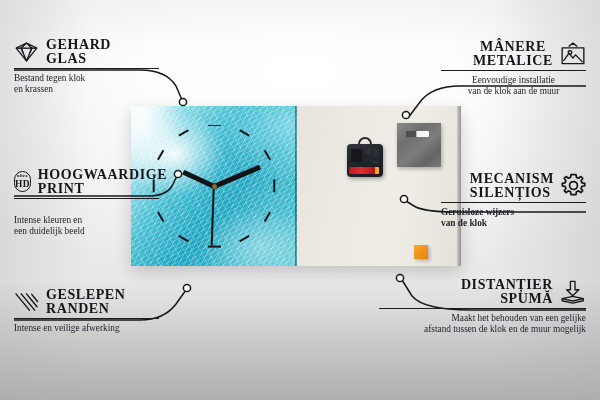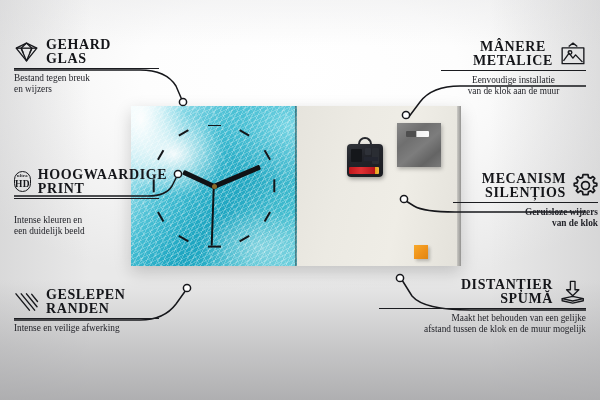--- a/index.html
+++ b/index.html
@@ -253,22 +253,22 @@
           <path d="M7.4,7.5 L9.6,12.2 M18.6,7.5 L16.4,12.2"></path>
         </g>
       </svg>
       <div>
         <div class="co-title">GEHARD</div>
         <div class="co-title">GLAS</div>
       </div>
     </div>
     <div class="co-rule" style="margin-top:3px; width:145px;"></div>
     <div style="margin-top:4px;">
-      <div class="co-sub">Bestand tegen breuk</div>
-      <div class="co-sub">en wijzers</div>
+      <div class="co-sub">Bestand tegen klok</div>
+      <div class="co-sub">en krassen</div>
     </div>
   </div>
 
   <div class="callout" style="left:14px; top:168px; width:145px;">
     <div class="co-head">
       <div class="hd-box">
         <span class="hd-ultra">ultra</span>
         <span class="hd-hd">HD</span>
       </div>
       <div>
@@ -319,21 +319,21 @@
         </g>
       </svg>
     </div>
     <div class="co-rule" style="margin-top:3px; width:145px;"></div>
     <div style="margin-top:4px;">
       <div class="co-sub">Eenvoudige installatie</div>
       <div class="co-sub">van de klok aan de muur</div>
     </div>
   </div>
 
-  <div class="callout" style="left:453px; top:172px; width:145px; text-align:right;">
+  <div class="callout" style="left:441px; top:172px; width:145px; text-align:left;">
     <div class="co-head right">
       <div>
         <div class="co-title">MECANISM</div>
         <div class="co-title">SILENȚIOS</div>
       </div>
       <svg class="ico" width="25" height="25" viewBox="0 0 26 26">
         <g fill="none" stroke="#17181c" stroke-width="1.8" stroke-linejoin="round">
           <path d="M13 1.6 l2.6 0 .5 2.9 2.2 .9 2.4-1.7 1.9 1.9 -1.7 2.4 .9 2.2 2.9 .5 0 2.6 -2.9 .5 -.9 2.2 1.7 2.4 -1.9 1.9 -2.4-1.7 -2.2 .9 -.5 2.9 -2.6 0 -2.6 0 -.5-2.9 -2.2-.9 -2.4 1.7 -1.9-1.9 1.7-2.4 -.9-2.2 -2.9-.5 0-2.6 2.9-.5 .9-2.2 -1.7-2.4 1.9-1.9 2.4 1.7 2.2-.9 .5-2.9 z"></path>
           <circle cx="13" cy="13" r="4.1"></circle>
         </g>

